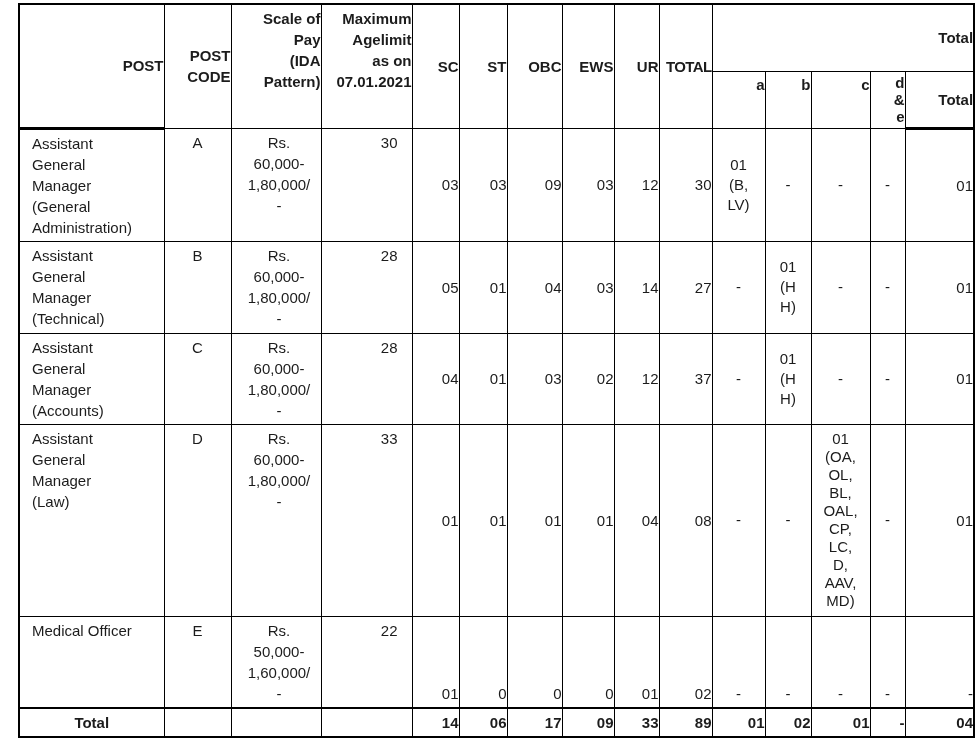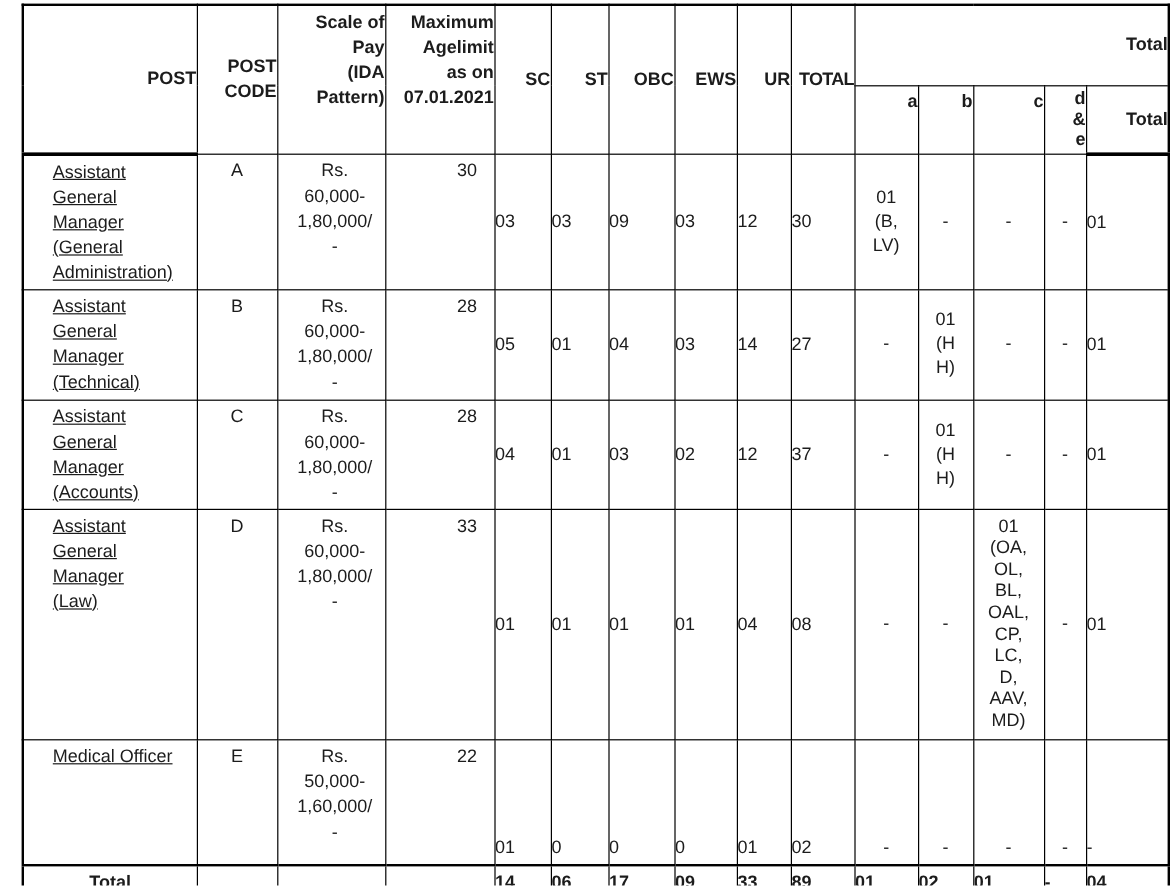--- a/index.html
+++ b/index.html
@@ -25,25 +25,25 @@
     padding:0;
     box-sizing:border-box;
   }
   th{font-weight:bold;text-align:right;vertical-align:middle;white-space:pre-line;}
   .th-top{vertical-align:top;padding-top:3px;}
   .bb-thick{border-bottom:3px solid #000;}
   .condense{letter-spacing:-0.6px;}
   .de-head{line-height:17px;vertical-align:top;padding-top:2px;}
   .sub-top{vertical-align:top;padding-top:2px;}
 
-  td.post{vertical-align:top;text-align:left;padding:3px 2px 0 24px;white-space:pre-line;text-decoration:underline;}
+  td.post{vertical-align:top;text-align:left;padding:3px 2px 0 12px;white-space:pre-line;}
   td.code{vertical-align:top;text-align:center;padding-top:3px;}
   td.pay{vertical-align:top;text-align:center;padding:3px 2px 0 8px;white-space:pre-line;}
   td.age{vertical-align:top;text-align:right;padding:3px 14px 0 0;}
-  td.num{vertical-align:middle;text-align:left;}
+  td.num{vertical-align:middle;text-align:right;}
   td.pwbd{vertical-align:middle;text-align:center;white-space:pre-line;line-height:20px;}
   td.tight{line-height:18px;padding:2px 0;}
   tr.row-e td.num, tr.row-e td.pwbd{vertical-align:bottom;padding-bottom:3px;}
 
   tr.footer td{
     font-weight:bold;
     border-top:2px solid #000;
     vertical-align:middle;
   }
   tr.footer td.flabel{text-align:center;}
@@ -207,21 +207,21 @@
 OAL,
 CP,
 LC,
 D,
 AAV,
 MD)</td>
       <td class="pwbd">-</td>
       <td class="num">01</td>
     </tr>
 
-    <tr style="height:105px" class="row-e">
+    <tr style="height:92px" class="row-e">
       <td class="post">Medical Officer</td>
       <td class="code">E</td>
       <td class="pay">Rs.
 50,000-
 1,60,000/
 -</td>
       <td class="age">22</td>
       <td class="num">01</td>
       <td class="num">0</td>
       <td class="num">0</td>

